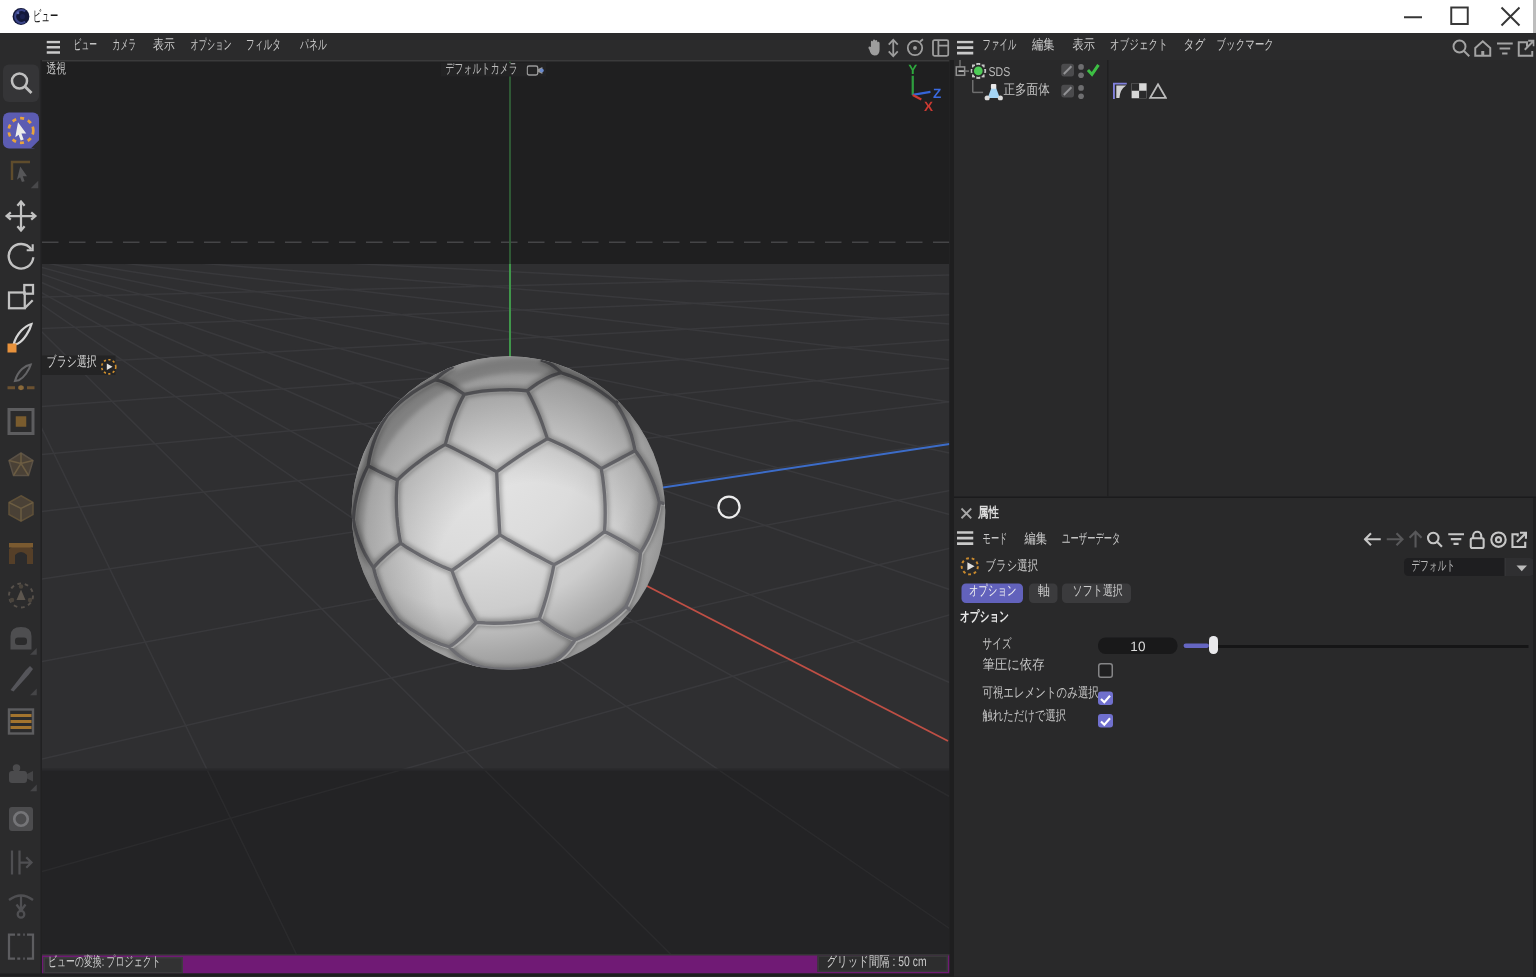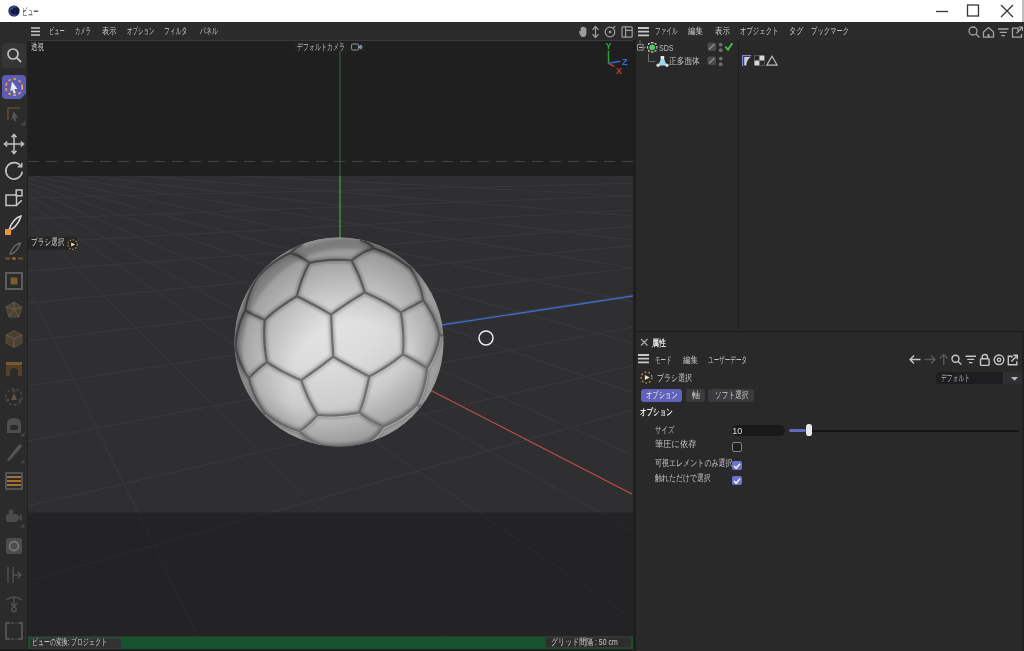--- a/index.html
+++ b/index.html
@@ -2,21 +2,21 @@
 <html><head><meta charset="utf-8"><style>
 *{margin:0;padding:0;box-sizing:border-box}
 html,body{width:1024px;height:651px;overflow:hidden;background:#2a2a2b;font-family:"Liberation Sans",sans-serif}
 .abs{position:absolute}
 .jp{white-space:pre;transform-origin:0 50%;line-height:1.1}
 svg{display:block}
 #titlebar{position:absolute;left:0;top:0;width:1024px;height:22px;background:#ffffff}
 #menubar{position:absolute;left:0;top:22px;width:1024px;height:18px;background:#2b2b2c}
 #toolbar{position:absolute;left:0;top:40px;width:28px;height:611px;background:#2b2b2c;border-right:1px solid #212122}
 #viewport{position:absolute;left:28px;top:40px;width:605px;height:596px;border-top:1px solid #3a3a3b}
-#vstatus{position:absolute;left:28px;top:636px;width:605px;height:13px;background:#14532d;border-top:1px solid #343435}
+#vstatus{position:absolute;left:28px;top:636px;width:605px;height:13px;background:#701a75;border-top:1px solid #343435}
 #rdiv{position:absolute;left:633px;top:40px;width:3px;height:611px;background:#1e1e1f}
 #om{position:absolute;left:636px;top:40px;width:388px;height:291px;background:#29292a}
 #ap{position:absolute;left:636px;top:331px;width:388px;height:320px;background:#29292a;border-top:1px solid #1b1b1c}
 .tab{position:absolute;height:13px;border-radius:3px;background:#3b3b3d}
 .cb{position:absolute;width:9.5px;height:9.5px;border-radius:2px}
 </style></head><body>
 <div id="titlebar">
     <svg class="abs" style="left:8px;top:5px" width="12" height="12">
       <circle cx="6" cy="6" r="5.6" fill="#12173a"></circle>
       <path d="M8.8 2.6 A4.2 4.2 0 1 0 8.8 9.4" fill="none" stroke="#3a4487" stroke-width="1.5"></path>
@@ -397,21 +397,21 @@
     </svg>
     <div class="tab" style="left:4.5px;top:56.9px;width:41.7px;background:#6262bc"></div>
     <div class="abs jp" style="left:10px;top:56.5px;font-size:10px;color:#f0f0f0;transform:scale(0.620,0.92);">オプション</div>
     <div class="tab" style="left:50px;top:56.9px;width:19.3px"></div>
     <div class="abs jp" style="left:55.5px;top:56.5px;font-size:10px;color:#cccccc;transform:scale(0.800,0.92);">軸</div>
     <div class="tab" style="left:71.6px;top:56.9px;width:46.3px"></div>
     <div class="abs jp" style="left:78.5px;top:56.5px;font-size:10px;color:#cccccc;transform:scale(0.660,0.92);">ソフト選択</div>
     <div class="abs jp" style="left:4.3px;top:74px;font-size:10px;color:#e8e8e8;font-weight:bold;transform:scale(0.640,0.92);">オプション</div>
     <div class="abs jp" style="left:19.3px;top:91.5px;font-size:10px;color:#c6c6c6;transform:scale(0.637,0.92);">サイズ</div>
     <div class="abs" style="left:96.3px;top:92.8px;width:52.6px;height:11.4px;background:#19191a;border-radius:5px"></div>
-    <div class="abs" style="left:96.3px;top:94.2px;width:52.6px;height:10px;font-size:9px;color:#dddddd;line-height:10px">10</div>
+    <div class="abs" style="left:96.3px;top:94.2px;width:52.6px;height:10px;font-size:9px;color:#dddddd;text-align:center;line-height:10px">10</div>
     <div class="abs" style="left:153px;top:97.7px;width:230px;height:2px;background:#151516"></div>
     <div class="abs" style="left:153px;top:97.2px;width:17.3px;height:3px;background:#6566c2;border-radius:1.5px"></div>
     <div class="abs" style="left:170.3px;top:92.4px;width:5.7px;height:12px;background:#e9e9ec;border-radius:2.8px"></div>
     <div class="abs jp" style="left:19.3px;top:106px;font-size:10px;color:#c6c6c6;transform:scale(0.824,0.92);">筆圧に依存</div>
     <div class="cb" style="left:96.3px;top:110.3px;background:#202021;border:1px solid #858587"></div>
     <div class="abs jp" style="left:19.3px;top:125px;font-size:10px;color:#c6c6c6;transform:scale(0.694,0.92);">可視エレメントのみ選択</div>
     <div class="cb" style="left:96.3px;top:128.6px;background:#7070ce"></div>
     <svg class="abs" style="left:96.3px;top:128.6px" width="10" height="10">
       <path d="M2 5 L4.2 7.2 L8 2.8" fill="none" stroke="#ffffff" stroke-width="1.4"></path>
     </svg>

